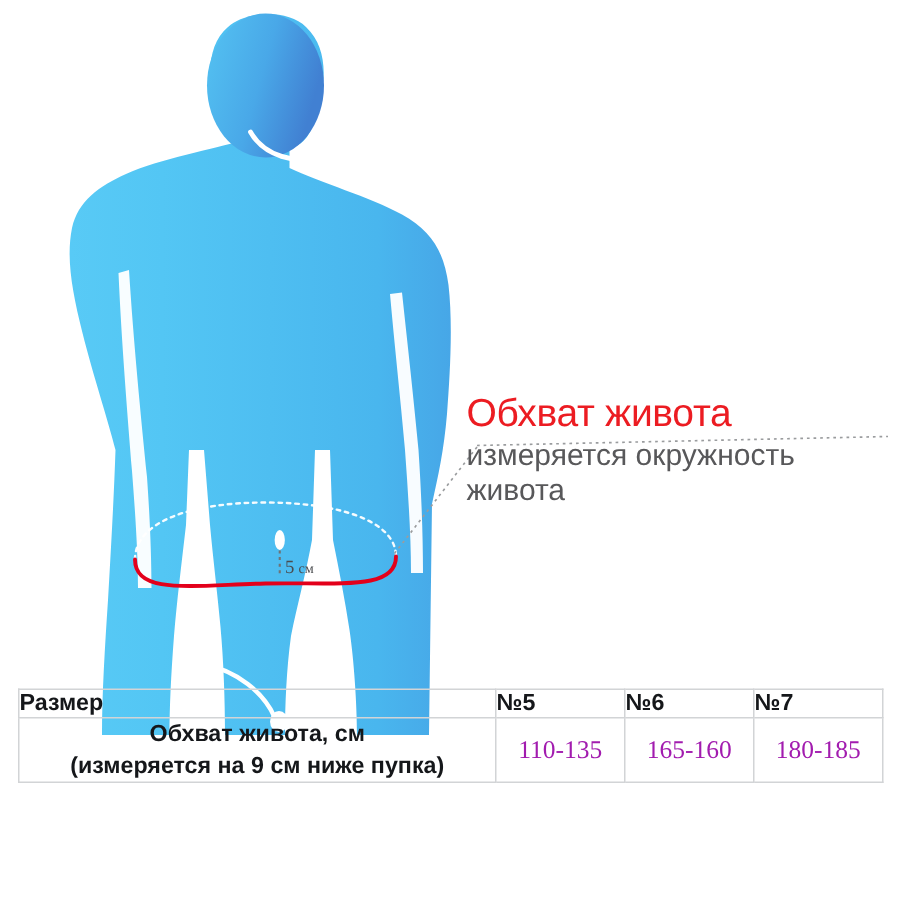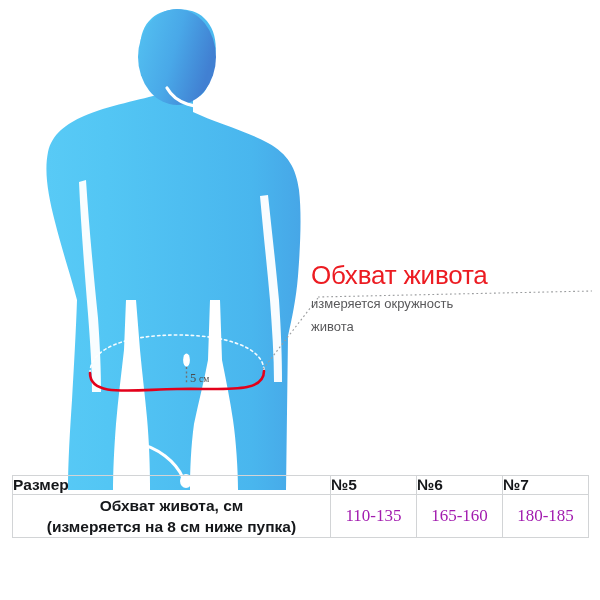--- a/index.html
+++ b/index.html
@@ -41,30 +41,30 @@
   }
   #callout-title {
     font-size: 26px;
     line-height: 30px;
     letter-spacing: -0.2px;
     color: #ec1c22;
     white-space: nowrap;
   }
   #callout-body {
     margin-top: 3px;
-    font-size: 13px;
+    font-size: 20px;
     line-height: 22.5px;
     color: #58585a;
   }
 
   
   #size-table {
     position: absolute;
     left: 12px;
-    top: 475px;
+    top: 459px;
     width: 576px;
     border-collapse: collapse;
     table-layout: fixed;
   }
   #size-table td {
     border: 1px solid #d2d4d6;
     padding: 0;
     vertical-align: middle;
   }
   .cell-head {
@@ -212,21 +212,21 @@
     <tbody>
       <tr>
         <td class="cell-head">Размер</td>
         <td class="cell-head-num">№5</td>
         <td class="cell-head-num">№6</td>
         <td class="cell-head-num">№7</td>
       </tr>
       <tr>
         <td class="cell-label">
           <div>Обхват живота, см</div>
-          <div>(измеряется на 8 см ниже пупка)</div>
+          <div>(измеряется на 9 см ниже пупка)</div>
         </td>
         <td class="cell-value">110-135</td>
         <td class="cell-value">165-160</td>
         <td class="cell-value">180-185</td>
       </tr>
     </tbody>
   </table>
 
 </div>
 

